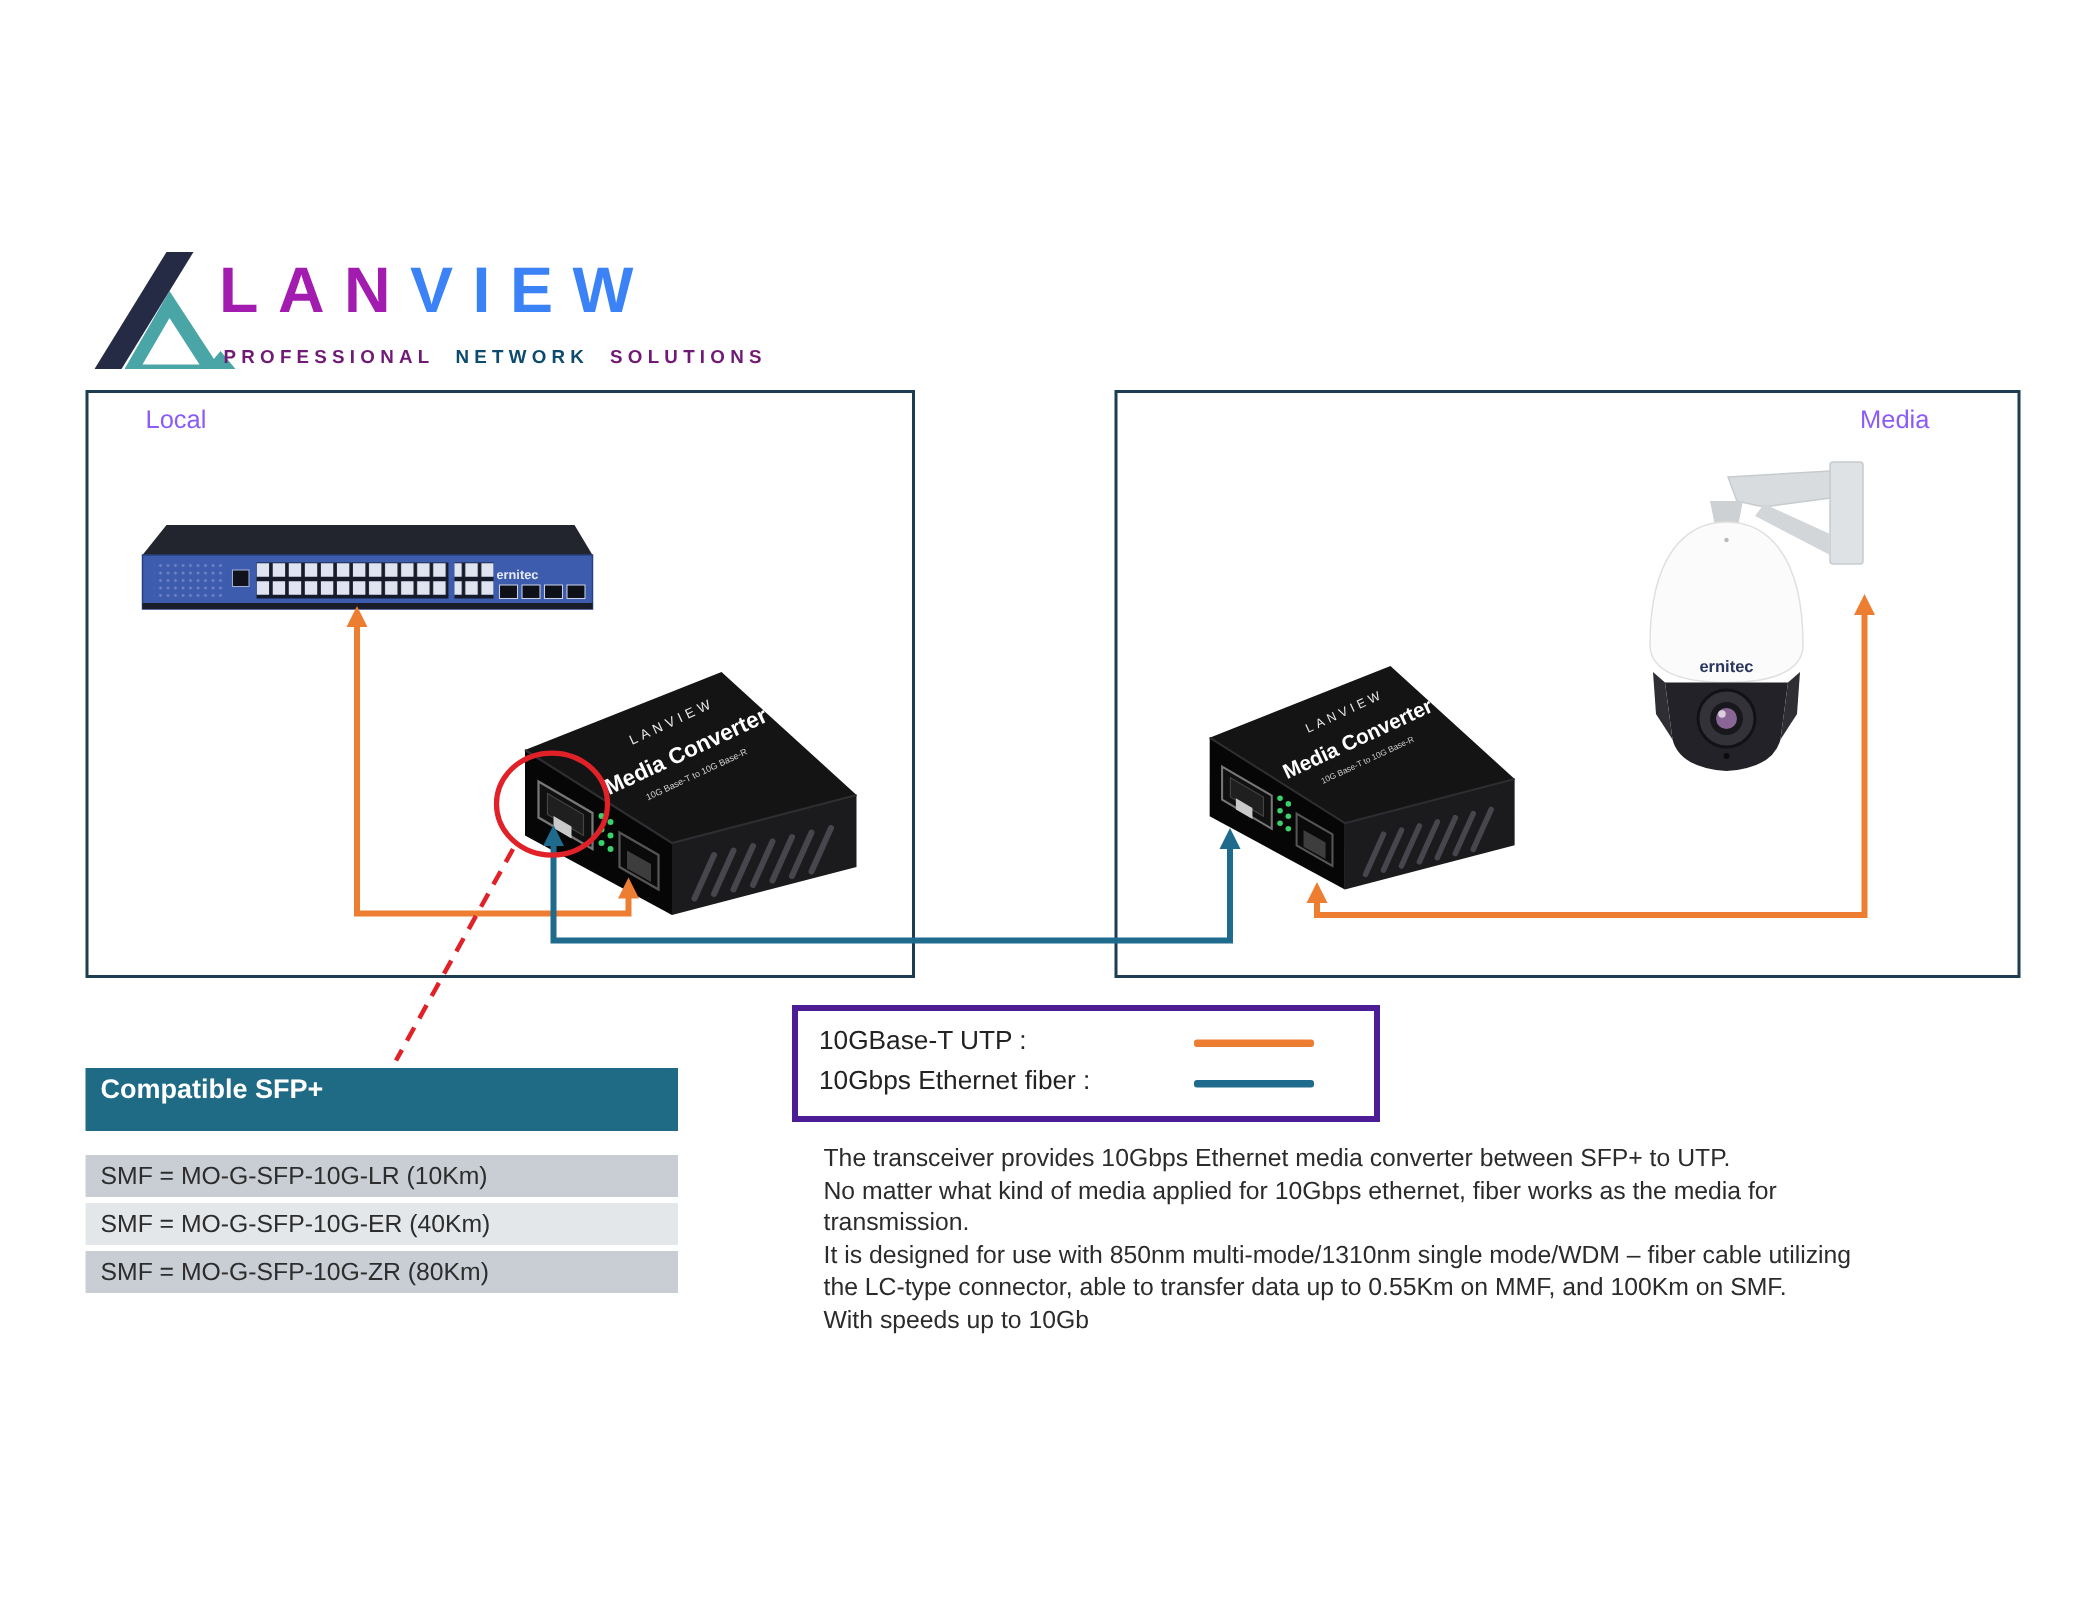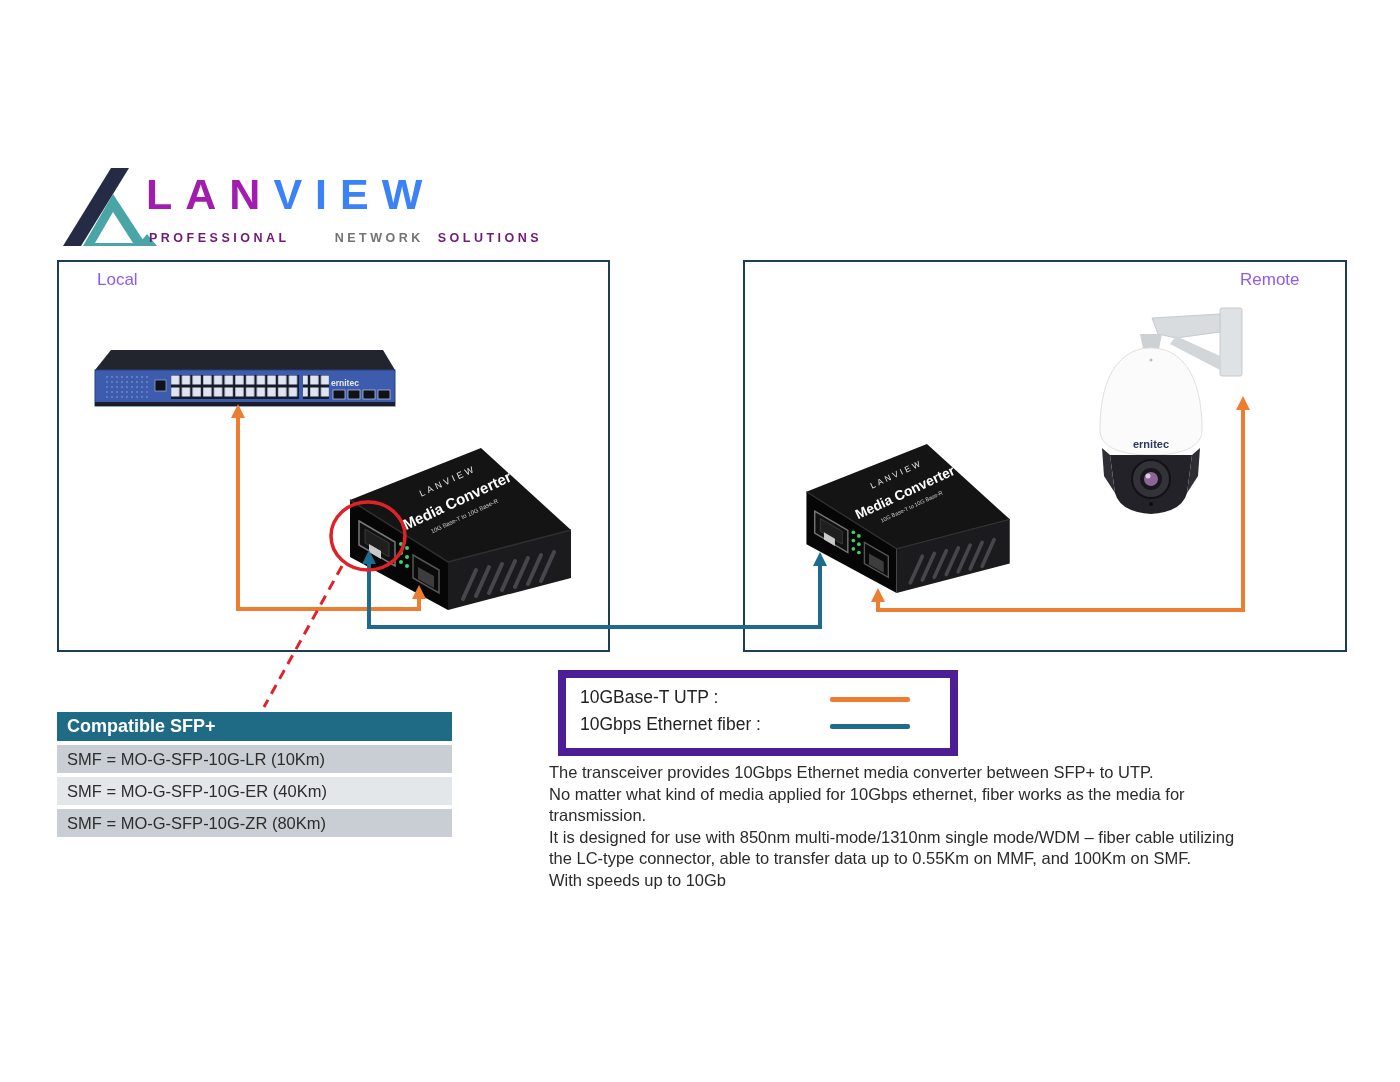--- a/index.html
+++ b/index.html
@@ -10,44 +10,44 @@
   .abs { position:absolute; }
 
   
   #logo-mark { left:63px; top:168px; width:94px; height:78px; }
   #logo-word { left:146px; top:170px; font-size:43px; font-weight:700; letter-spacing:13px; white-space:nowrap; }
   #logo-word .teal { color:#a21caf; }
   #logo-word .navy { color:#3b82f6; }
   #logo-tagline { left:149px; top:231px; font-size:12.5px; font-weight:700; letter-spacing:3.5px; white-space:nowrap; }
   #logo-tagline span { margin-right:14px; }
   #logo-tagline .navy { color:#701a75; }
-  #logo-tagline .teal { color:#737373;margin-left:31px; }
+  #logo-tagline .teal { color:#0c4a6e; }
 
   
   .zone-box { border:2px solid #1d3d50; background:#fff; z-index:1; }
   #local-box  { left:57px;  top:260px; width:549px; height:388px; }
   #remote-box { left:743px; top:260px; width:600px; height:388px; }
   .zone-label { font-size:17px; color:#8b5cf6; z-index:2;margin-left:12px; }
   #local-label  { left:85px;   top:270px; }
   #remote-label { left:1228px; top:270px; }
 
   
-  #legend-box { left:558px; top:670px; width:384px; height:70px; border:8px solid #4c1d95; z-index:2; }
+  #legend-box { left:528px; top:670px; width:384px; height:70px; border:4px solid #4c1d95; z-index:2; }
   .legend-label { position:absolute; left:14px; font-size:17.5px; color:#222; }
   .legend-line  { position:absolute; left:264px; width:80px; height:5px; border-radius:2px; }
   #legend-label-utp   { top:9px; }
   #legend-line-utp    { top:19px; background:#ED7D31; }
   #legend-label-fiber { top:36px; }
   #legend-line-fiber  { top:46px; background:#1F6B8E; }
 
   
   #sfp-table { left:57px; top:712px; width:395px; z-index:2; }
   #sfp-table .hdr {
-    height:29px; line-height:29px; background:#1f6a85; color:#fff;
-    font-weight:700; font-size:18px; padding-left:10px; margin-bottom:4px;
+    height:42px; line-height:29px; background:#1f6a85; color:#fff;
+    font-weight:700; font-size:18px; padding-left:10px; margin-bottom:16px;
   }
   #sfp-table .row {
     height:28px; line-height:28px; font-size:16.5px; color:#2d2d2d;
     padding-left:10px; margin-bottom:4px;
   }
   #sfp-table .row:nth-child(odd)  { background:#c9ced4; }
   #sfp-table .row:nth-child(even) { background:#e4e7ea; }
 
   
   #description {
@@ -70,21 +70,21 @@
     <polygon points="84,66 94,78 74,78" fill="#4aa5a6"></polygon>
   </svg>
   <div id="logo-word" class="abs"><span class="teal">LAN</span><span class="navy">VIEW</span></div>
   <div id="logo-tagline" class="abs">
     <span class="navy">PROFESSIONAL</span><span class="teal">NETWORK</span><span class="navy">SOLUTIONS</span>
   </div>
 
   <div id="local-box" class="abs zone-box"></div>
   <div id="remote-box" class="abs zone-box"></div>
   <div id="local-label" class="abs zone-label">Local</div>
-  <div id="remote-label" class="abs zone-label">Remote</div>
+  <div id="remote-label" class="abs zone-label">Media</div>
 
   <div id="legend-box" class="abs">
     <div id="legend-label-utp" class="legend-label">10GBase-T UTP :</div>
     <div id="legend-line-utp" class="legend-line"></div>
     <div id="legend-label-fiber" class="legend-label">10Gbps Ethernet fiber :</div>
     <div id="legend-line-fiber" class="legend-line"></div>
   </div>
 
   <div id="sfp-table" class="abs">
     <div class="hdr">Compatible SFP+</div>

